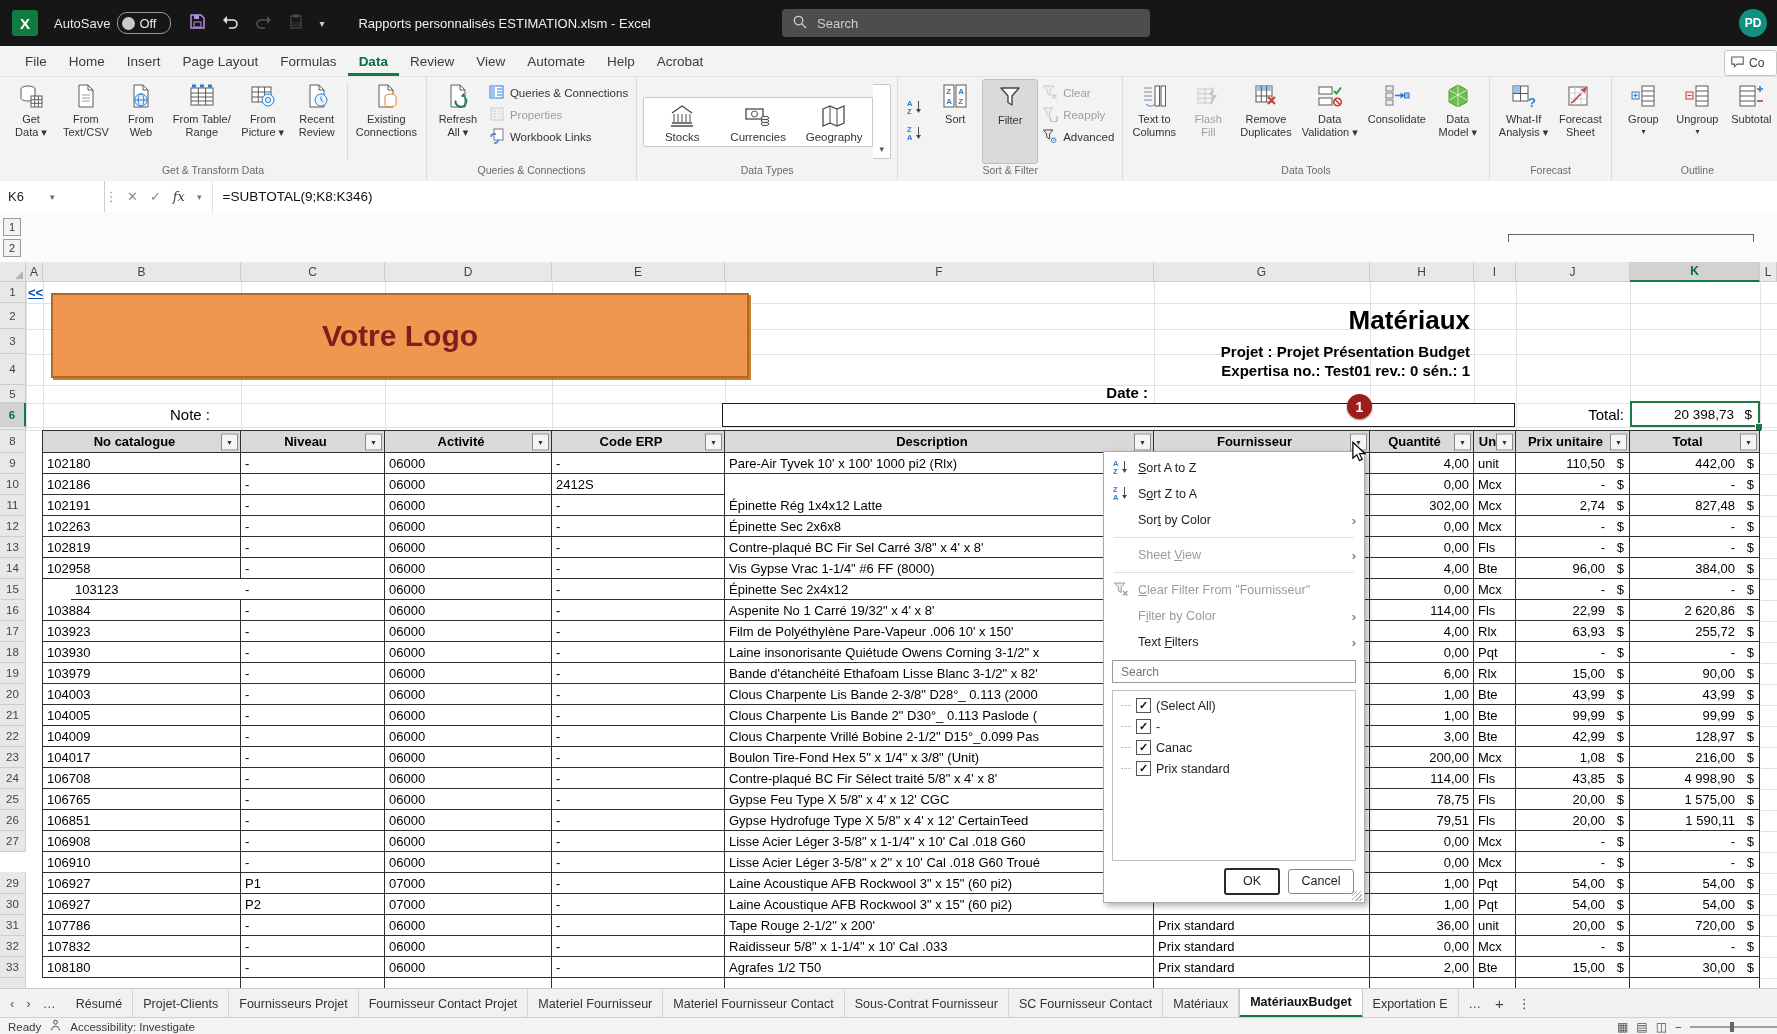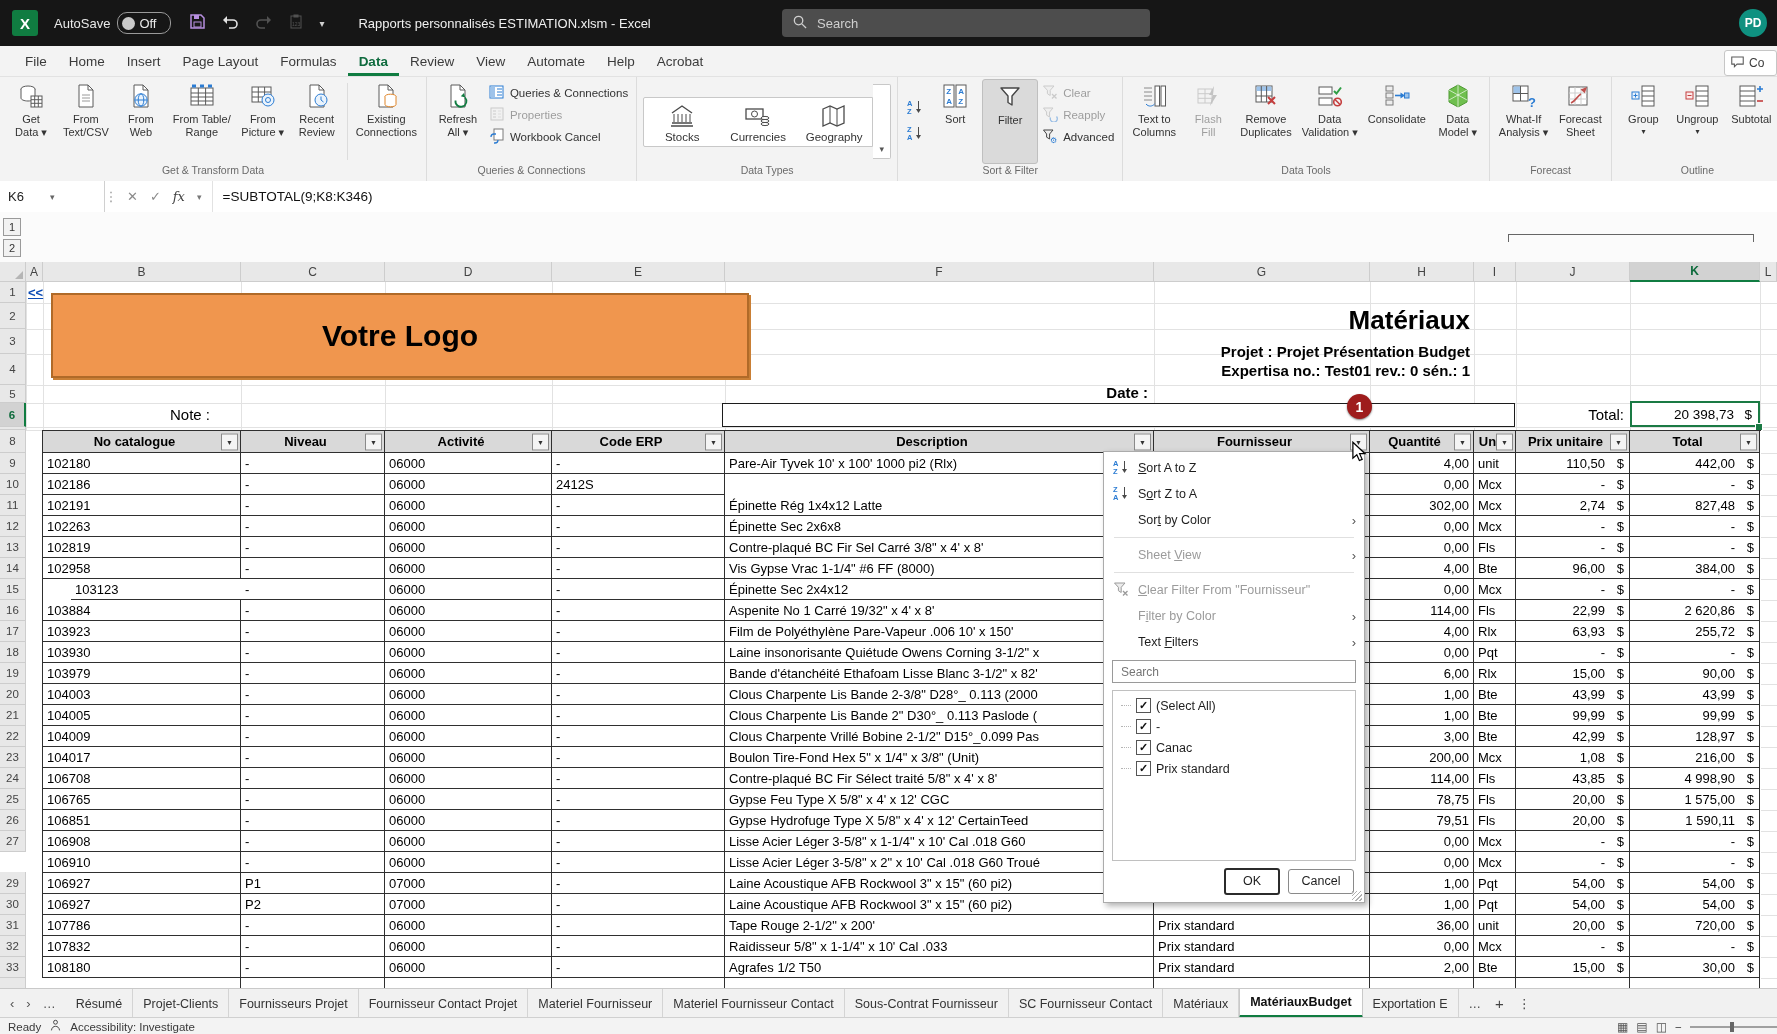--- a/index.html
+++ b/index.html
@@ -57,21 +57,21 @@
   .chead,.rhead{background:#e8e8e8;border-right:1px solid #cdcdcd;border-bottom:1px solid #cdcdcd;color:#444;font-size:12px;display:flex;align-items:center;justify-content:center;box-sizing:border-box;}
   .hl{background:#d2d2d2;color:#0e6b3c;font-weight:bold;}
   .gline{background:#e2e2e2;}
   .cell{position:absolute;box-sizing:border-box;border-right:1px solid #2f2f2f;border-bottom:1px solid #2f2f2f;font-size:13px;color:#000;display:flex;align-items:center;overflow:hidden;white-space:nowrap;background:#fff;}
   .cell.hdr{background:#d9d9d9;font-weight:bold;justify-content:center;font-size:13px;}
   .fbtn{position:absolute;right:2px;top:50%;transform:translateY(-50%);width:15px;height:15px;border:1px solid #8a8a8a;background:#f4f4f4;color:#333;font-size:7px;display:flex;align-items:center;justify-content:center;}
   .num{justify-content:flex-end;padding-right:4px;}
   .txt{padding-left:4px;}
   .money .v{position:absolute;right:24px;}
   .money .c{position:absolute;right:5px;}
-  #logo{background:#f0964e;border:2px solid #b06a28;box-shadow:2px 2px 0 #c97f35;display:flex;align-items:center;justify-content:center;font-size:30px;font-weight:bold;color:#000000;}
+  #logo{background:#f0964e;border:2px solid #b06a28;box-shadow:2px 2px 0 #c97f35;display:flex;align-items:center;justify-content:center;font-size:30px;font-weight:bold;color:#7f1d1d;}
   .rline{font-weight:bold;color:#000;text-align:right;}
   #notebox{border:1.5px solid #1c1c1c;background:#fff;box-sizing:border-box;}
   #selcell{border:2px solid #1a7a44;background:#fff;box-sizing:border-box;display:flex;align-items:center;font-size:13.5px;}
   #fillhandle{width:6px;height:6px;background:#1a7a44;border:1px solid #fff;}
   #badge{width:25px;height:25px;border-radius:50%;background:#9e1c1c;color:#fff;font-weight:bold;font-size:14px;display:flex;align-items:center;justify-content:center;box-shadow:0 1px 2px rgba(0,0,0,.5);z-index:50;}
   
   #fmenu{left:1103px;top:451px;width:262px;height:452px;background:#fff;border:1px solid #ababab;box-shadow:3px 3px 6px rgba(0,0,0,.3);z-index:40;font-size:12.5px;color:#1e1e1e;display:flex;flex-direction:column;padding:3px 0;box-sizing:border-box;}
   .fm-item{height:26px;display:flex;align-items:center;padding:0 8px 0 6px;gap:6px;}
   .fm-item .gut{width:22px;display:flex;justify-content:center;}
   .fm-item .sub{margin-left:auto;color:#555;font-size:13px;}
@@ -305,21 +305,21 @@
                   <path d="M4 5h3M4 8h3M4 11h3" stroke="#9a9a9a"></path>
                   <path d="M9 5h3M9 8h3M9 11h3" stroke="#c4c4c4"></path>
                 </svg></span>
               <span>Properties</span>
             </div>
             <div class="rbtn-sm">
               <span><svg width="16" height="16" viewBox="0 0 16 16" fill="none" stroke-width="1">
                   <rect x="5" y="1" width="9" height="11" fill="#fff" stroke="#7a7a7a"></rect>
                   <path d="M2 9a3 3 0 013-3h2M9 12a3 3 0 01-3 3H5" stroke="#2b7cd3" stroke-width="1.3"></path>
                 </svg></span>
-              <span>Workbook Cancel</span>
+              <span>Workbook Links</span>
             </div>
           </div>
         </div>
         <div class="rg-label">Queries &amp; Connections</div>
       </div>
       <div class="rgroup">
         <div class="rg-items">
           <div class="gallery">
             <div class="gal-box">
               <div class="gal-item">

